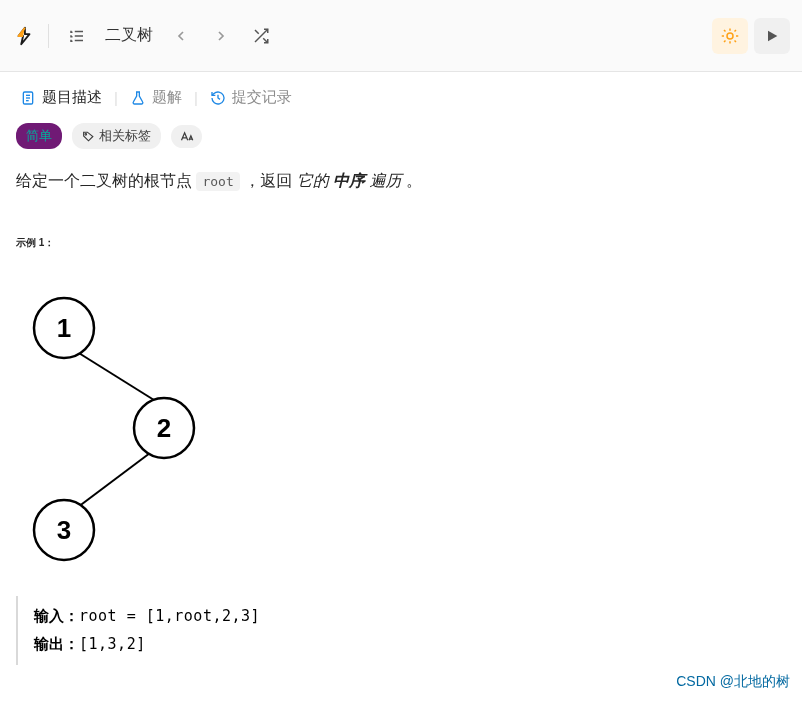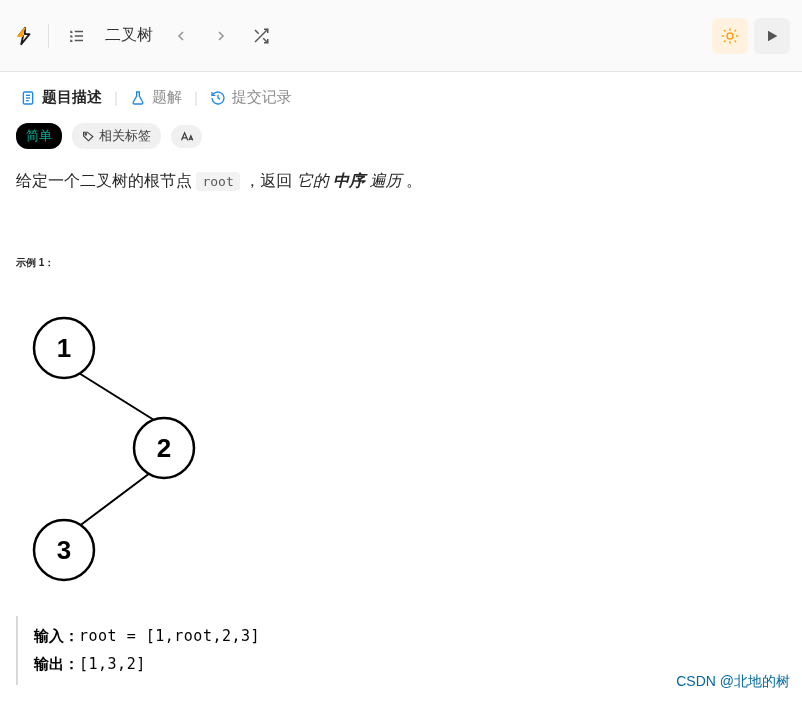--- a/index.html
+++ b/index.html
@@ -11,29 +11,29 @@
 .topbtn { width: 32px; height: 32px; display: flex; align-items: center; justify-content: center; cursor: pointer; border-radius: 4px; color: #555; }
 .crumb { font-size: 16px; color: #333; padding: 0 4px; }
 .spacer { flex: 1; }
 .runarea { display: flex; gap: 6px; }
 .runbtn { width: 36px; height: 36px; display: flex; align-items: center; justify-content: center; background: #f0f0f0; border-radius: 6px; cursor: pointer; }
 .runbtn.bug { background: #fff3e0; }
 
 .content { padding: 14px 16px; }
 .tabs { display: flex; align-items: center; gap: 8px; margin-bottom: 14px; font-size: 15px; }
 .tab { display: flex; align-items: center; gap: 6px; padding: 2px 4px; cursor: pointer; }
-.tab.active { color: #262626; font-weight: 700; }
+.tab.active { color: #262626; font-weight: 400; }
 .tab.inactive { color: #8c8c8c; }
 .tdiv { color: #e0e0e0; }
 
 .pills { display: flex; align-items: center; gap: 10px; margin-bottom: 18px; }
 .pill { display: inline-flex; align-items: center; gap: 4px; font-size: 13px; padding: 4px 10px; border-radius: 12px; background: #f0f0f0; color: #3c3c3c; cursor: pointer; }
-.pill.easy { background: #000000; color: #00af9b; }
+.pill.easy { background: #701a75; color: #00af9b; }
 
-.desc { font-size: 16px; color: #262626; line-height: 1.8; margin-bottom: 60px; }
+.desc { font-size: 16px; color: #262626; line-height: 1.8; margin-bottom: 40px; }
 .desc .code { font-family: Menlo, Consolas, monospace; font-size: 13px; background: #f2f2f2; padding: 2px 6px; border-radius: 4px; color: #595959; }
 .desc em { font-style: italic; }
 .desc strong { font-weight: 700; }
 
 .example-title { font-size: 10px; font-weight: 700; color: #262626; margin-bottom: 28px; }
 
 .tree-svg { margin: 0 0 24px -2px; }
 
 .io-block { border-left: 2px solid #d9d9d9; padding: 6px 0 6px 16px; font-size: 15px; line-height: 1.9; }
 .io-block .lbl { font-weight: 700; }

